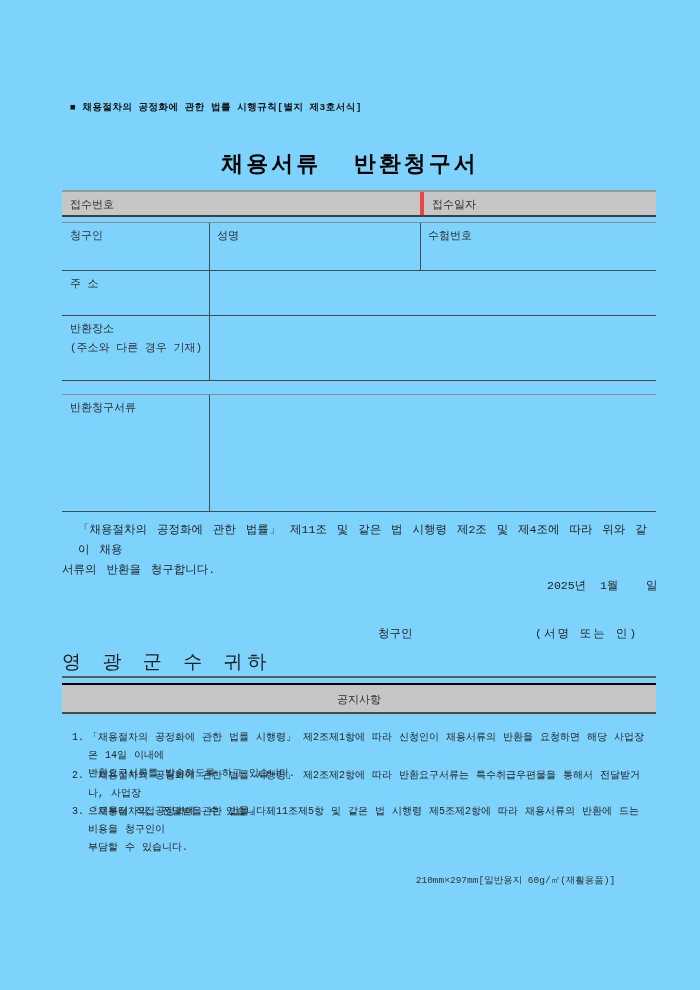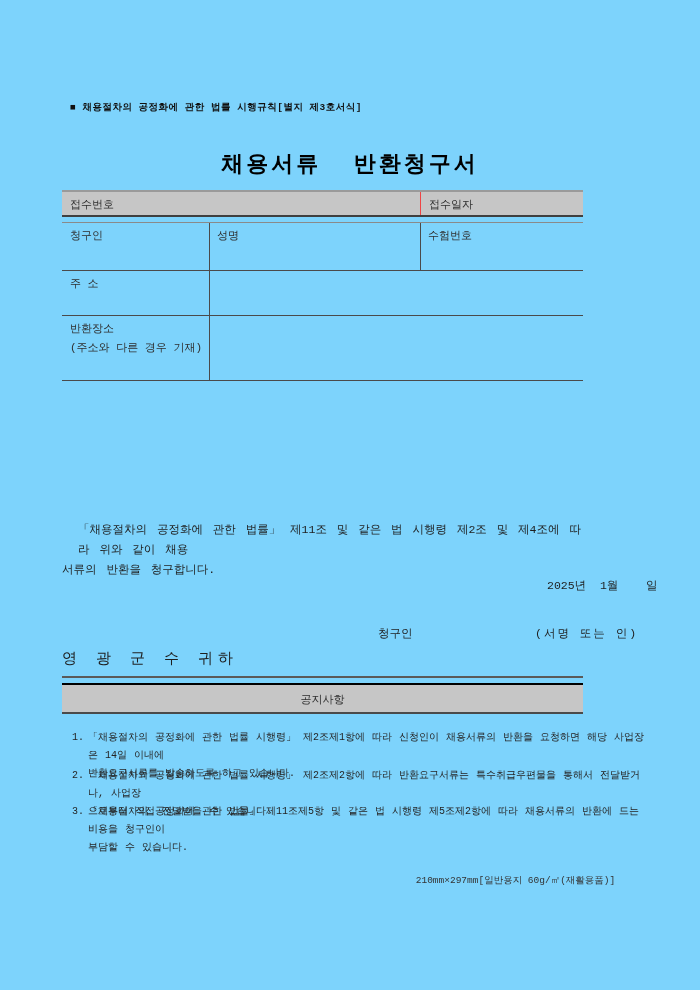--- a/index.html
+++ b/index.html
@@ -14,27 +14,27 @@
   }
   .abs { position:absolute; }
 
   
   .reg-note { left:70px; top:101px; font-size:9.5px; font-weight:bold; letter-spacing:0.5px; color:#111; white-space:pre; }
 
   
   .title { left:0; right:0; top:149px; text-align:center; font-size:22px; font-weight:bold; letter-spacing:3px; color:#000; white-space:pre; margin:0; }
 
   
-  .col { left:62px; width:521px; }
+  .col { left:62px; width:594px; }
 
   
   .t1 { top:190px; height:23px; background:#c6c6c6; border-top:2px solid #9a9a9a; border-bottom:2px solid #3f3f3f; display:flex; box-sizing:content-box; }
   .t1 .cell { font-size:11px; color:#2e2e2e; padding:5px 0 0 8px; box-sizing:border-box; }
   .t1 .c1 { width:358px; }
-  .t1 .c2 { flex:1; border-left:1px solid #ef4444; }
+  .t1 .c2 { flex:1; border-left:4px solid #ef4444; }
 
   
   .t2 { top:222px; height:158px; border-top:1px solid #8a8a8a; }
   .t2 .row { position:absolute; left:0; width:100%; border-bottom:1px solid #4a4a4a; box-sizing:border-box; }
   .rowA { top:0; height:48px; }
   .rowB { top:48px; height:45px; }
   .rowC { top:93px; height:65px; }
   .t2 .lbl { position:absolute; top:5px; left:8px; font-size:11px; color:#2e2e2e; }
   .t2 .sub { position:absolute; top:24px; left:8px; font-size:11px; color:#2e2e2e; }
   .vline { position:absolute; top:0; bottom:0; width:0; border-left:1px solid #4a4a4a; }
@@ -48,21 +48,21 @@
   
   .body-par { top:520px; font-size:11.5px; line-height:20px; color:#1e1e1e; word-spacing:3px; }
   .body-par .l1 { padding-left:16px; }
 
   
   .date-line { left:547px; top:578px; font-size:11.5px; white-space:pre; color:#1e1e1e; }
   .sig-claimant { left:378px; top:626px; font-size:11.5px; color:#1e1e1e; }
   .sig-seal { left:535px; top:626px; font-size:11.5px; letter-spacing:2px; white-space:pre; color:#1e1e1e; }
 
   
-  .addressee { left:62px; top:649px; font-size:15px; letter-spacing:5px; color:#1e1e1e; white-space:pre; }
+  .addressee { left:62px; top:649px; font-size:19px; letter-spacing:5px; color:#1e1e1e; white-space:pre; }
 
   
   .pre-band-line { top:676px; height:0; border-top:2px solid #5a5a5a; }
   .band { top:683px; height:27px; background:#c6c6c6; border-top:2px solid #000000; border-bottom:2px solid #4a4a4a; box-sizing:content-box; text-align:center; font-size:11px; color:#2e2e2e; padding-top:7px; height:20px; }
 
   
   .notice-item { left:72px; width:580px; font-size:10px; line-height:18px; color:#242424; word-spacing:1px; }
   .ni1 { top:729px; } .ni2 { top:767px; } .ni3 { top:803px; }
   .notice-item .l { display:flex; }
   .notice-item .no { width:16px; flex:0 0 16px; }
@@ -101,20 +101,24 @@
       <span class="lbl">주 소</span>
       <span class="vline v1"></span>
     </div>
     <div class="row rowC">
       <span class="lbl">반환장소</span>
       <span class="sub">(주소와 다른 경우 기재)</span>
       <span class="vline v1"></span>
     </div>
   </div>
 
+  <div class="abs col t3">
+    <span class="cell-lbl" style="left:8px;">반환청구서류</span>
+    <span class="vline v1"></span>
+  </div>
 
   <div class="abs col body-par">
     <div class="l1">「채용절차의 공정화에 관한 법률」  제11조 및 같은 법 시행령 제2조 및 제4조에 따라 위와 같이 채용</div>
     <div class="l2">서류의 반환을 청구합니다.</div>
   </div>
 
   <div class="abs date-line">2025년  1월    일</div>
 
   <div class="abs sig-claimant">청구인</div>
   <div class="abs sig-seal">(서명 또는 인)</div>

